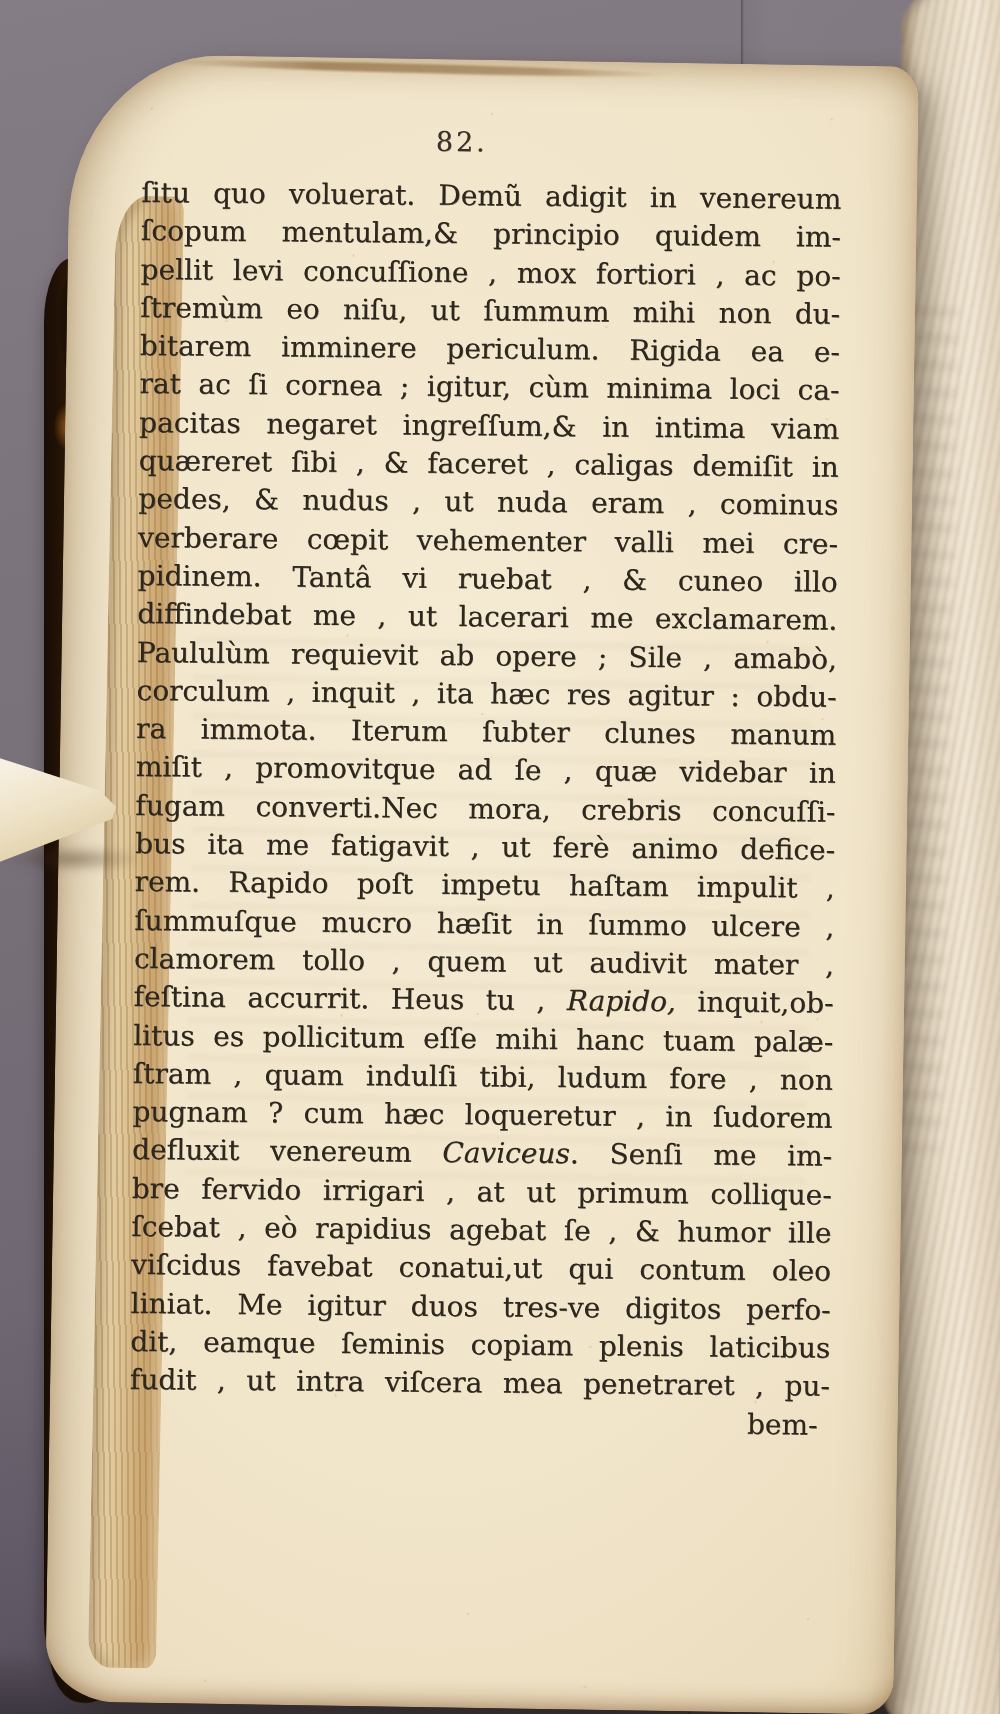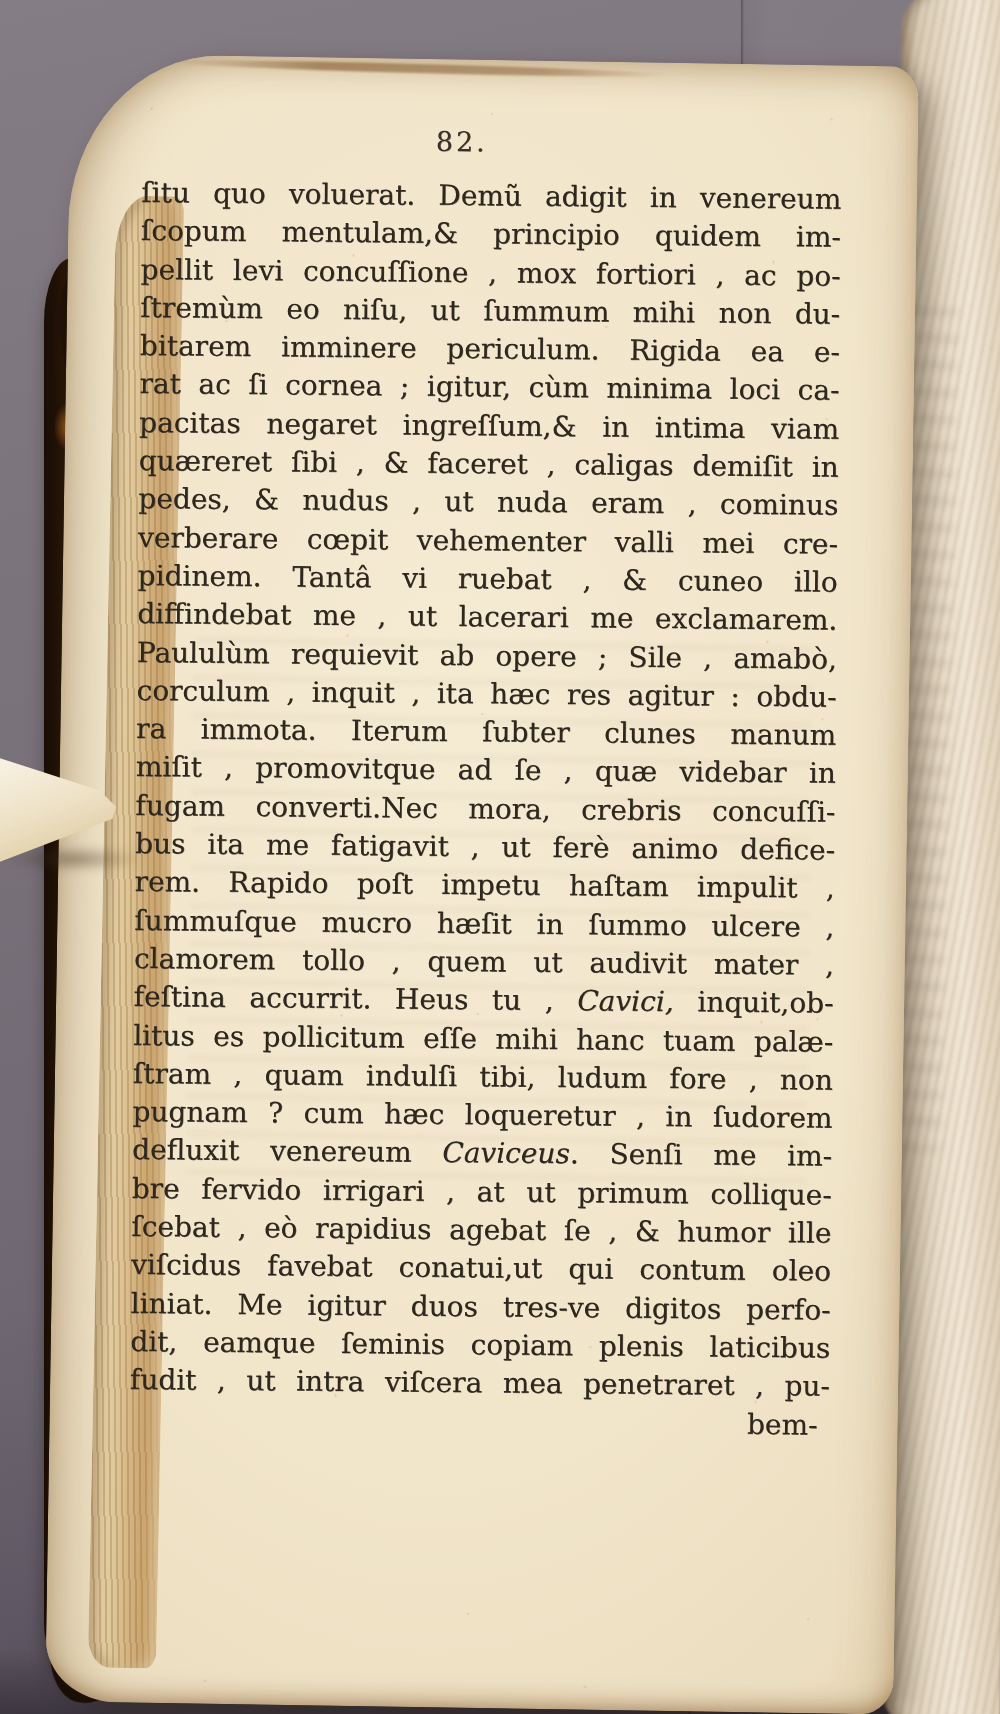--- a/index.html
+++ b/index.html
@@ -141,21 +141,21 @@
       <div class="line"><span>diffindebat me , ut lacerari me exclamarem.</span></div>
       <div class="line"><span>Paululùm requievit ab opere ; Sile , amabò,</span></div>
       <div class="line"><span>corculum , inquit , ita hæc res agitur : obdu-</span></div>
       <div class="line"><span>ra immota.  Iterum ſubter clunes manum</span></div>
       <div class="line"><span>miſit , promovitque ad ſe ,  quæ videbar in</span></div>
       <div class="line"><span>fugam converti.Nec mora, crebris concuſſi-</span></div>
       <div class="line"><span>bus ita me fatigavit , ut ferè animo defice-</span></div>
       <div class="line"><span>rem.  Rapido poſt impetu haſtam impulit ,</span></div>
       <div class="line"><span>ſummuſque mucro hæſit in ſummo ulcere ,</span></div>
       <div class="line"><span>clamorem tollo ,  quem ut audivit mater ,</span></div>
-      <div class="line"><span>feſtina accurrit. Heus tu , </span><i>Cavici,</i><span> inquit,ob-</span></div>
+      <div class="line"><span>feſtina accurrit. Heus tu , </span><i>Rapido,</i><span> inquit,ob-</span></div>
       <div class="line"><span>litus es pollicitum eſſe mihi hanc tuam palæ-</span></div>
       <div class="line"><span>ſtram , quam indulſi tibi, ludum fore , non</span></div>
       <div class="line"><span>pugnam ? cum hæc loqueretur , in ſudorem</span></div>
       <div class="line"><span>defluxit venereum </span><i>Caviceus</i><span>.  Senſi me im-</span></div>
       <div class="line"><span>bre fervido irrigari , at ut primum collique-</span></div>
       <div class="line"><span>ſcebat , eò rapidius agebat ſe ,  &amp; humor ille</span></div>
       <div class="line"><span>viſcidus favebat conatui,ut qui contum oleo</span></div>
       <div class="line"><span>liniat.  Me igitur duos tres-ve digitos perfo-</span></div>
       <div class="line"><span>dit, eamque ſeminis copiam plenis laticibus</span></div>
       <div class="line"><span>fudit ,  ut intra viſcera mea penetraret ,  pu-</span></div>

